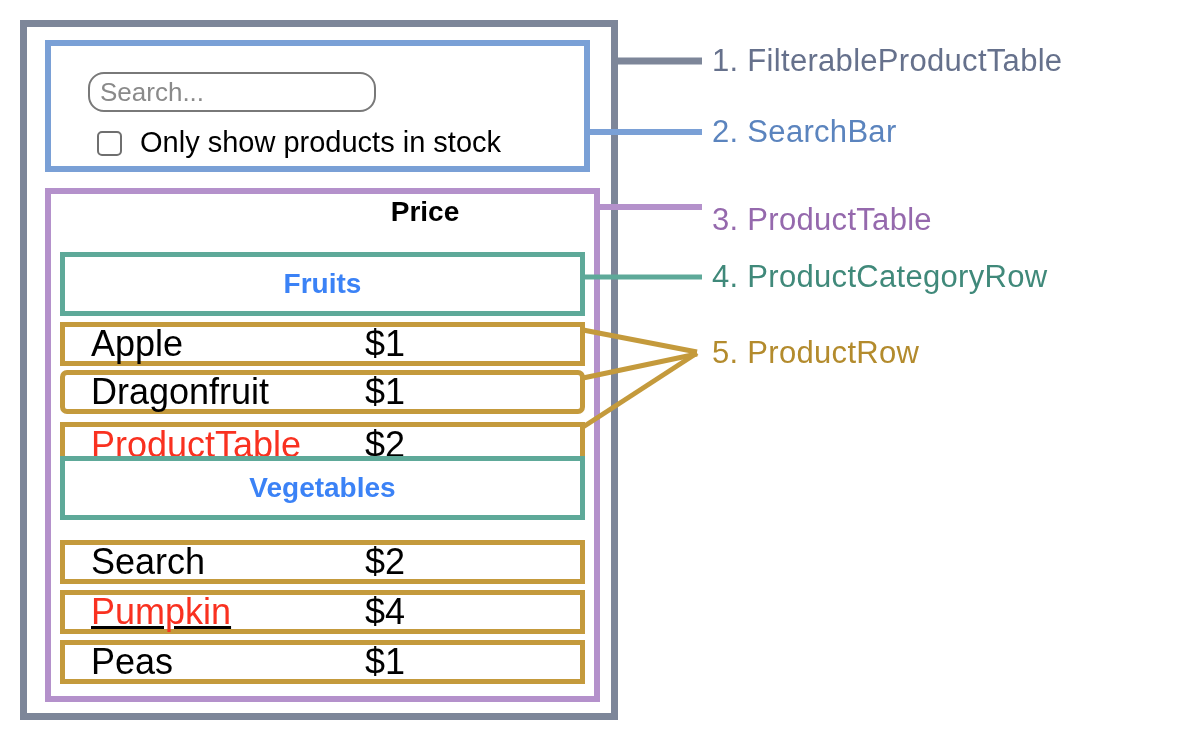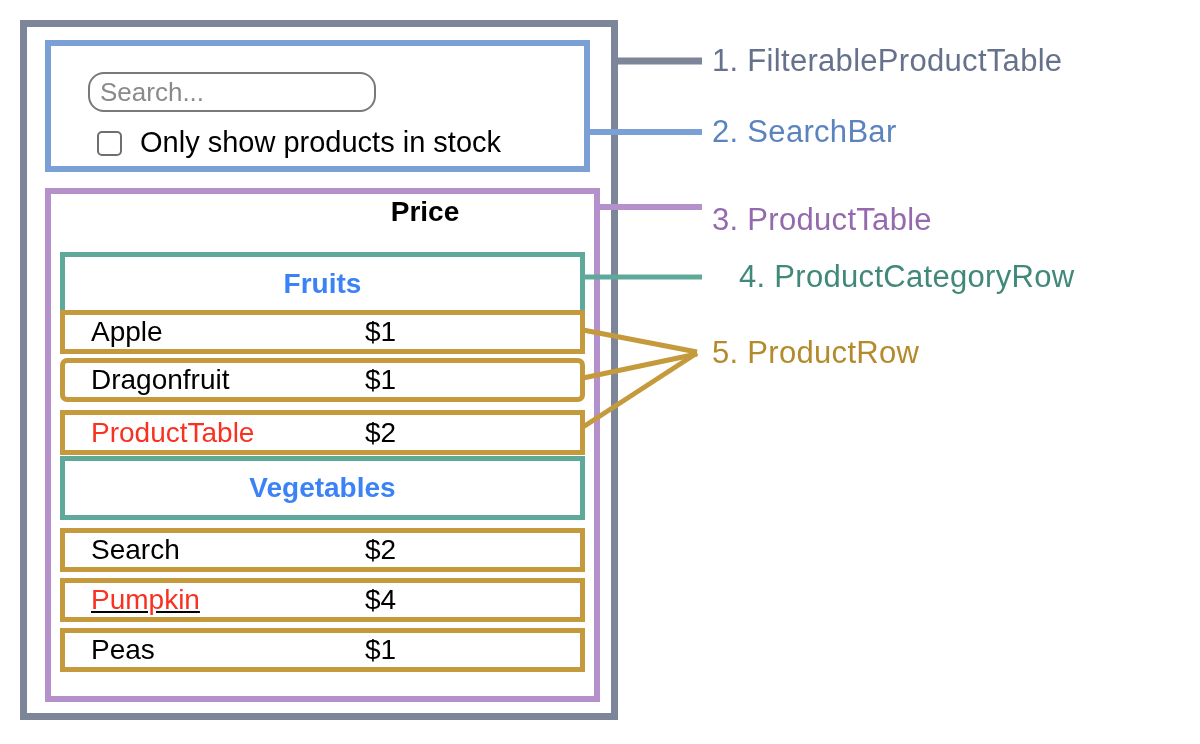--- a/index.html
+++ b/index.html
@@ -21,40 +21,40 @@
 
   .hdr{position:absolute;width:150px;text-align:center;font-size:28px;font-weight:bold;color:#000;}
   #header-name{left:150px;top:196px;}
   #header-price{left:350px;top:196px;}
 
   .crow{position:absolute;left:60px;width:525px;height:64px;box-sizing:border-box;
         border:5px solid var(--c4);background:#fff;display:flex;align-items:center;
         justify-content:center;font-size:28px;font-weight:bold;color:#3b82f6;}
   .prow{position:absolute;left:60px;width:525px;height:44px;box-sizing:border-box;
         border:5px solid var(--c5);background:#fff;display:flex;align-items:center;
-        font-size:28px;color:#000;}
+        font-size:36px;color:#000;margin-top:12px;}
   .pname{margin-left:26px;white-space:nowrap;}
   .pprice{position:absolute;left:300px;white-space:nowrap;}
   .oos{color:var(--oos);}
 
   #row-fruits{top:252px;}       #row-apple{top:310px;}
   #row-dragonfruit{top:358px;border-radius:7px;}  #row-passionfruit{top:410px;height:45px;}
   #row-vegetables{top:456px;}   #row-spinach{top:528px;}
   #row-pumpkin{top:578px;text-decoration:underline;}      #row-peas{top:628px;}
 
   #connectors{position:absolute;left:0;top:0;pointer-events:none;}
   .lc1{stroke:var(--c1);} .lc2{stroke:var(--c2);} .lc3{stroke:var(--c3);}
   .lc4{stroke:var(--c4);} .lc5{stroke:var(--c5);}
 
   .lbl{position:absolute;left:712px;font-size:31px;line-height:34px;white-space:nowrap;
        letter-spacing:0.3px;}
   #label-1{top:44px;color:var(--c1t);}
   #label-2{top:115px;color:var(--c2t);}
   #label-3{top:190px;color:var(--c3t);margin-top:13px;}
-  #label-4{top:260px;color:var(--c4t);margin-left:27px;}
+  #label-4{top:260px;color:var(--c4t);}
   #label-5{top:336px;color:var(--c5t);}
 </style>
 </head>
 <body>
 
 <div id="stage">
 
   <div class="box" id="outer-box"></div>
   <div class="box" id="searchbar-box"></div>
   <div class="box" id="ptable-box"></div>

